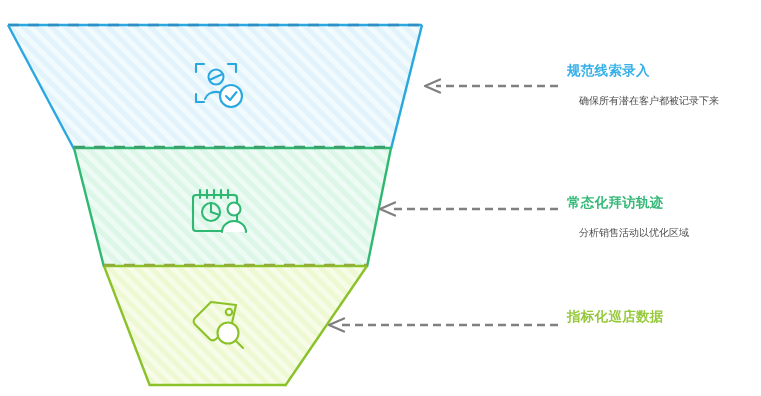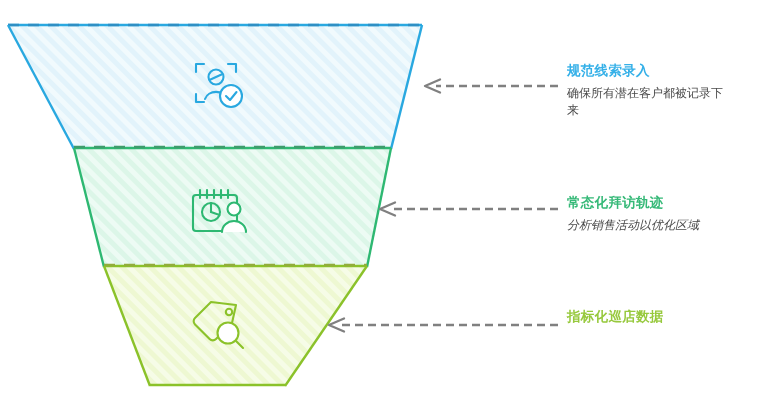--- a/index.html
+++ b/index.html
@@ -43,24 +43,24 @@
   }
   .stage-title {
     font-size: 13.5px;
     font-weight: bold;
     line-height: 18px;
     letter-spacing: 0.3px;
     margin: 0 0 5px 0;
     white-space: nowrap;
   }
   .stage-desc {
-    font-size: 12px;
+    font-size: 10px;
     line-height: 17px;
     color: #4a4a4a;
-    margin: 0;
+    margin: 12px;
     width: 160px;
   }
   #label-0 { left: 567px; top: 62px; }
   #label-1 { left: 567px; top: 194px; }
   #label-2 { left: 567px; top: 308px; }
 </style>
 </head>
 <body>
 
 <div id="infographic">
@@ -155,21 +155,21 @@
 
   <div class="label-layer">
 
     <div class="stage-label" id="label-0">
       <p class="stage-title" style="color:#35b0e8;">规范线索录入</p>
       <p class="stage-desc">确保所有潜在客户都被记录下来</p>
     </div>
 
     <div class="stage-label" id="label-1">
       <p class="stage-title" style="color:#36b978;">常态化拜访轨迹</p>
-      <p class="stage-desc" style="width:180px;font-style:italic;">分析销售活动以优化区域</p>
+      <p class="stage-desc" style="width:180px;">分析销售活动以优化区域</p>
     </div>
 
     <div class="stage-label" id="label-2">
       <p class="stage-title" style="color:#97c93d;">指标化巡店数据</p>
     </div>
 
   </div>
 </div>
 
 </body></html>

